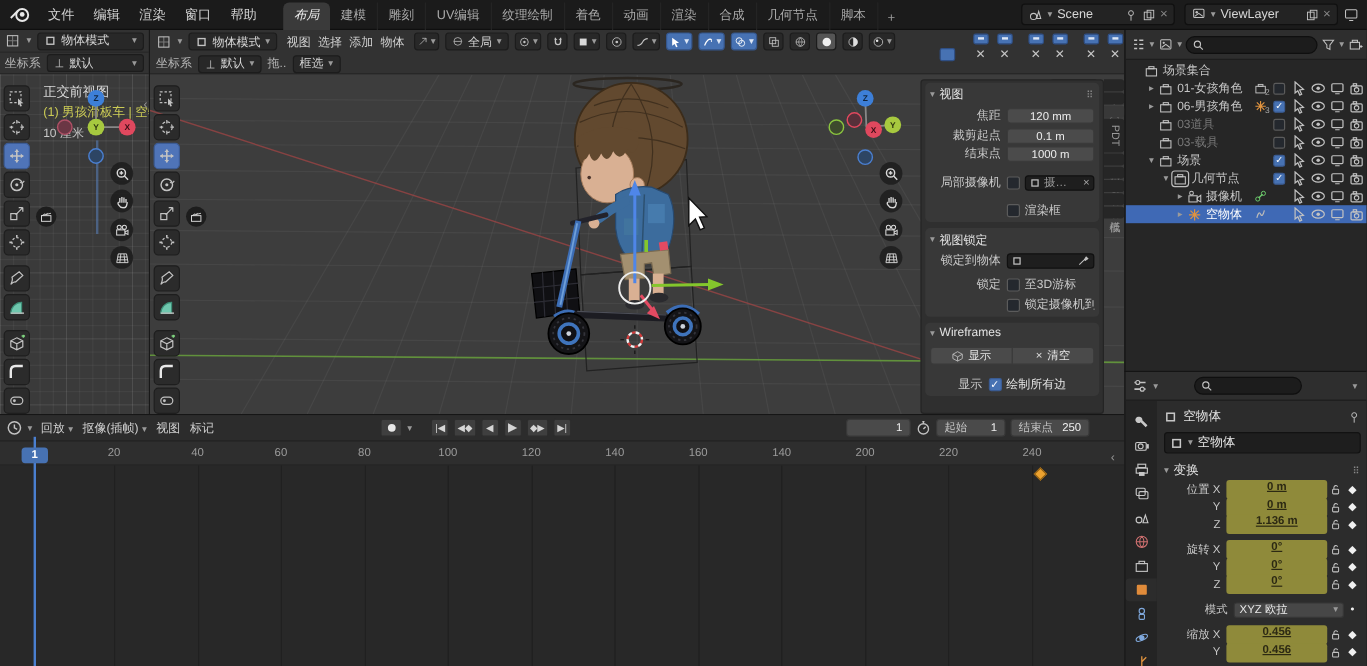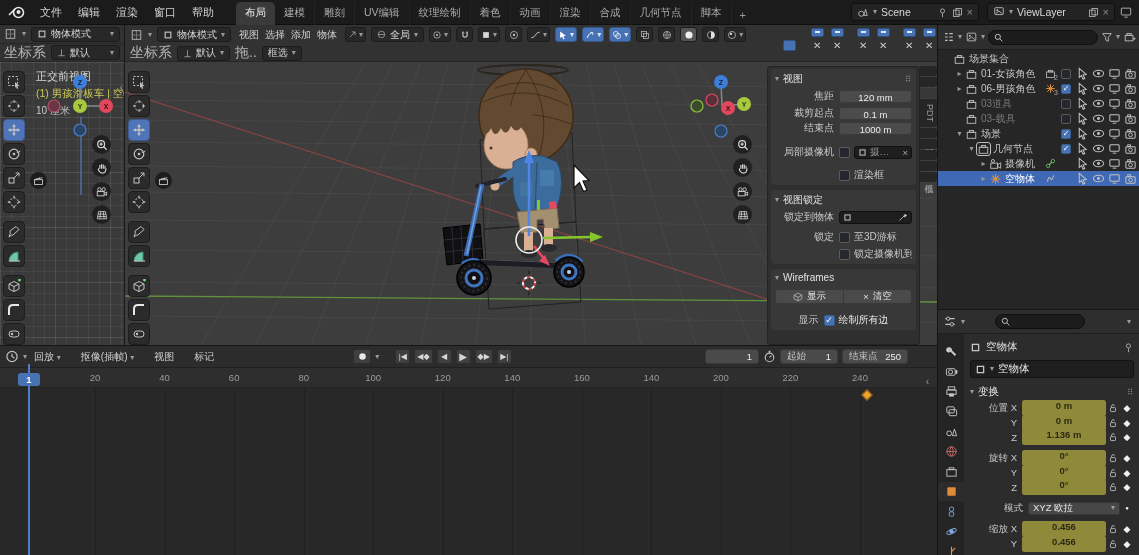--- a/index.html
+++ b/index.html
@@ -8,28 +8,28 @@
   .abs{position:absolute;}
   .icn{display:inline-block;width:13px;height:13px;line-height:0;color:#c2c2c2;flex:none;}
   .icn svg{display:block;width:100%;height:100%;}
   .arrow{font-size:8px;color:#9a9a9a;line-height:1;}
   
   #topbar{left:0;top:0;width:1139px;height:25px;background:#1b1b1b;display:flex;align-items:center;border-bottom:1px solid #0f0f0f;}
   #topbar .logo{width:18px;height:16px;margin:0 6px 0 8px;}
   .menu-item{padding:3px 8px;color:#d2d2d2;font-size:11px;cursor:default;}
   #ws-tabs{display:flex;align-items:flex-end;height:25px;margin-left:14px;}
   .ws-tab{padding:4px 9px 5px;font-size:10.5px;color:#ababab;border-right:1px solid #242424;}
-  .ws-tab.active{background:#3a3a3a;color:#efefef;border-radius:5px 5px 0 0;border-right:none;}
+  .ws-tab.active{background:#3a3a3a;color:#efefef;border-radius:5px 5px 0 0;border-right:none;font-style:italic;}
   .ws-add{padding:4px 8px;color:#9a9a9a;}
   .id-box{display:flex;align-items:center;gap:4px;background:#232323;border:1px solid #101010;border-radius:3px;height:18px;padding:0 5px;}
   .id-box .lbl{color:#d8d8d8;font-size:10.5px;}
   
   .vp-hdr{background:#323232;display:flex;align-items:center;gap:5px;padding:0 4px;border-bottom:1px solid #262626;}
   .dd{display:inline-flex;align-items:center;gap:4px;background:#282828;border:1px solid #1c1c1c;border-radius:3px;height:15px;padding:0 5px;font-size:10px;color:#d6d6d6;}
-  .hdr-label{font-size:14px;color:#b4b4b4;}
+  .hdr-label{font-size:10px;color:#b4b4b4;}
   #vp-left{left:0;top:25px;width:125px;height:320px;overflow:hidden;border-right:1px solid #181818;}
   #vp-left .canvas{position:absolute;left:0;top:37px;width:125px;height:331px;background-color:#3a3a3a;
     background-image:linear-gradient(rgba(255,255,255,.05) 1px,transparent 1px),linear-gradient(90deg,rgba(255,255,255,.05) 1px,transparent 1px),linear-gradient(rgba(255,255,255,.05) 1px,transparent 1px),linear-gradient(90deg,rgba(255,255,255,.05) 1px,transparent 1px);
     background-size:55px 55px,55px 55px,11px 11px,11px 11px;overflow:hidden;}
   #vp-center{left:125px;top:25px;width:812px;height:320px;overflow:hidden;}
   #vp-center .hdrwrap{position:absolute;left:0;top:0;width:812px;height:37px;background:#323232;border-bottom:1px solid #262626;}
   .hrow{position:absolute;left:0;width:812px;display:flex;align-items:center;gap:5px;padding:0 5px;}
   #vp-center .canvas{position:absolute;left:0;top:37px;width:812px;height:283px;background:#3d3d3d;overflow:hidden;}
   .vp-overlay-text{position:absolute;z-index:6;pointer-events:none;}
   .vp-overlay-text .vname{color:#d9d9d9;font-size:11px;}
@@ -98,21 +98,21 @@
   #pr-tabs{position:absolute;left:0;top:24px;width:26px;height:222px;background:#242424;}
   .pr-tab{position:absolute;left:0;width:26px;height:19px;display:flex;align-items:center;justify-content:center;}
   .pr-tab.active{background:#2c2c2c;border-radius:3px 0 0 3px;}
   #pr-content{position:absolute;left:26px;top:24px;width:176px;height:222px;padding:4px 6px 0 6px;}
   .pr-crumb{display:flex;align-items:center;gap:5px;height:18px;color:#e0e0e0;font-size:10.5px;}
   .pr-name{height:18px;background:#1e1e1e;border:1px solid #121212;border-radius:3px;display:flex;align-items:center;gap:4px;padding:0 4px;color:#e8e8e8;font-size:10.5px;margin-top:4px;}
   .pr-panelhdr{display:flex;align-items:center;gap:4px;height:16px;margin-top:6px;color:#e4e4e4;font-size:10.5px;}
   .tf-row{display:flex;align-items:center;height:13px;margin-top:1.5px;font-size:9.5px;}
   .tf-row.gap{margin-top:8px;justify-content:flex-end;}
   .tf-lbl{width:52px;text-align:right;padding-right:5px;color:#c9c9c9;flex:none;}
-  .tf-field{width:84px;height:16px;border-radius:2.5px;text-align:center;line-height:12px;background:#565656;color:#eee;flex:none;}
+  .tf-field{width:84px;height:16px;border-radius:2.5px;text-align:center;line-height:12px;background:#565656;color:#eee;flex:none;text-decoration:underline;}
   .tf-field.keyed{background:#8f8a3a;color:#2c2913;font-weight:bold;}
   .tf-dd{width:92px;height:13px;border-radius:2.5px;background:#474747;border:1px solid #363636;color:#e8e8e8;display:flex;align-items:center;justify-content:space-between;padding:0 4px;flex:none;}
   .tf-lock{width:14px;display:flex;justify-content:center;color:#b9b9b9;}
   .tf-key{width:14px;text-align:center;color:#f0f0f0;font-size:9px;}
   .hdr-menu{font-size:10px;color:#cfcfcf;padding:0 3px;}
   .hbtn{display:inline-flex;align-items:center;justify-content:center;background:#282828;border:1px solid #1c1c1c;border-radius:3px;height:15px;min-width:17px;padding:0 2px;gap:2px;}
   .hbtn.blue{background:#4772b3;border-color:#35568c;color:#fff;}
 </style>
 </head>
 <body>
@@ -918,21 +918,21 @@
 
   <div id="timeline" class="abs">
     <div id="tl-hdr">
       <span class="icn" style="width:14px;height:13px">
           <svg viewBox="0 0 14 14">
             <circle cx="7" cy="7" r="5.5" fill="none" stroke="currentColor" stroke-width="1.3"></circle>
             <path d="M7,4 V7 L9.5,8.5" fill="none" stroke="currentColor" stroke-width="1.3"></path>
           </svg>
         </span>
       <span class="arrow">▾</span>
-      <nav id="tl-menus" style="display:flex;gap:14px">
+      <nav id="tl-menus" style="display:flex;gap:2px">
           <span class="hdr-menu">回放 <span class="arrow">▾</span></span>
           <span class="hdr-menu">抠像(插帧) <span class="arrow">▾</span></span>
           <span class="hdr-menu">视图</span>
           <span class="hdr-menu">标记</span>
         </nav>
       <span class="tl-btn" style="margin-left:132px;width:18px">
           <svg width="9" height="9" viewBox="0 0 10 10">
             <circle cx="5" cy="5" r="3.6" fill="#e8e8e8"></circle>
           </svg>
         </span>

